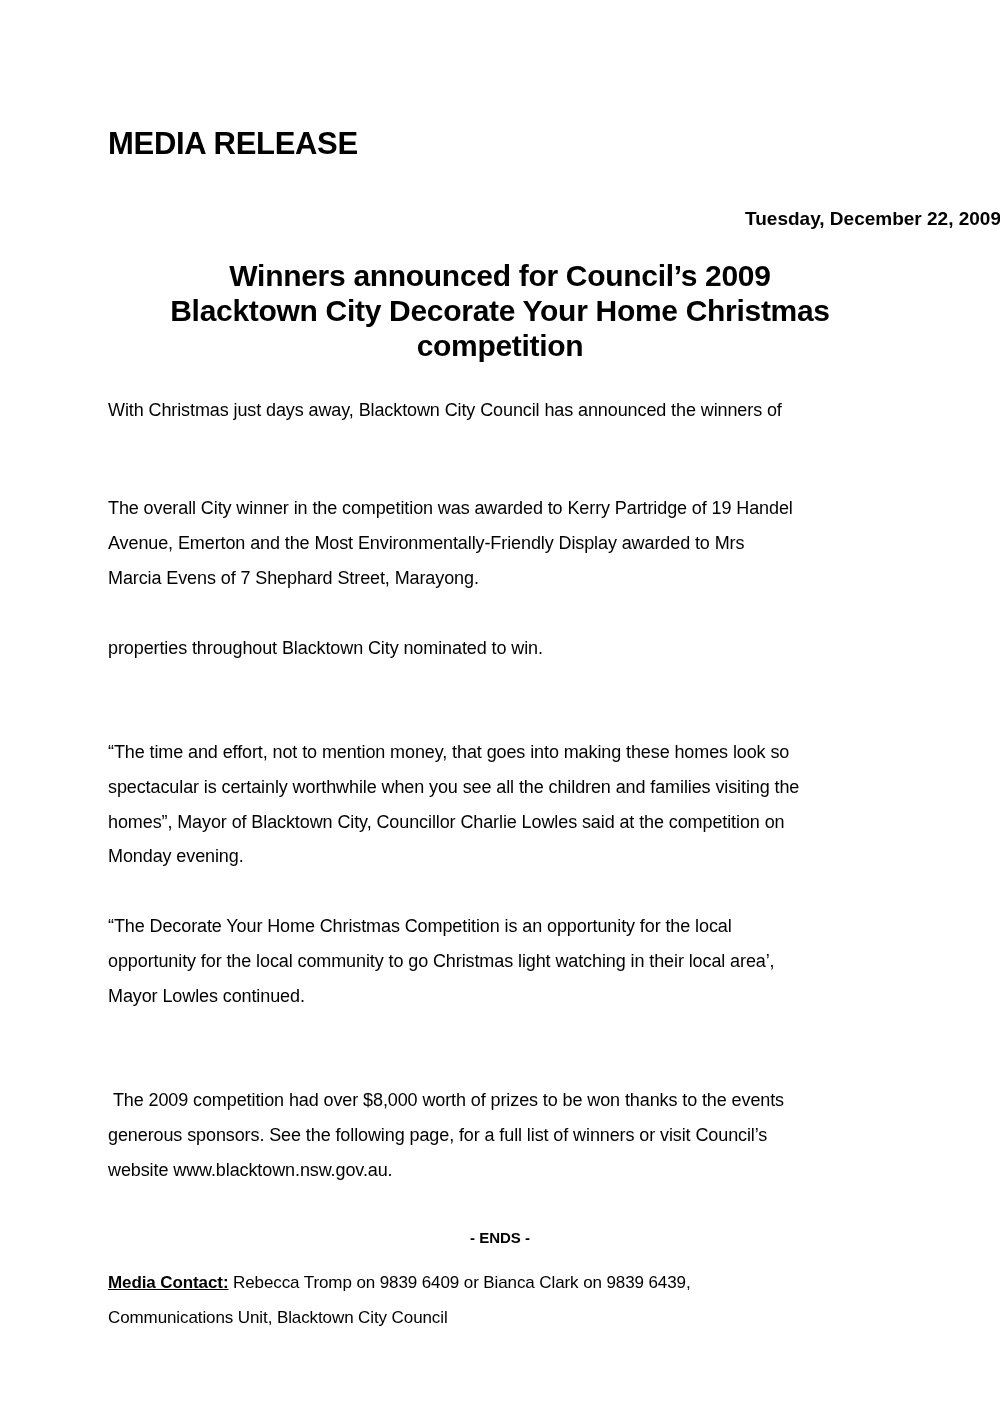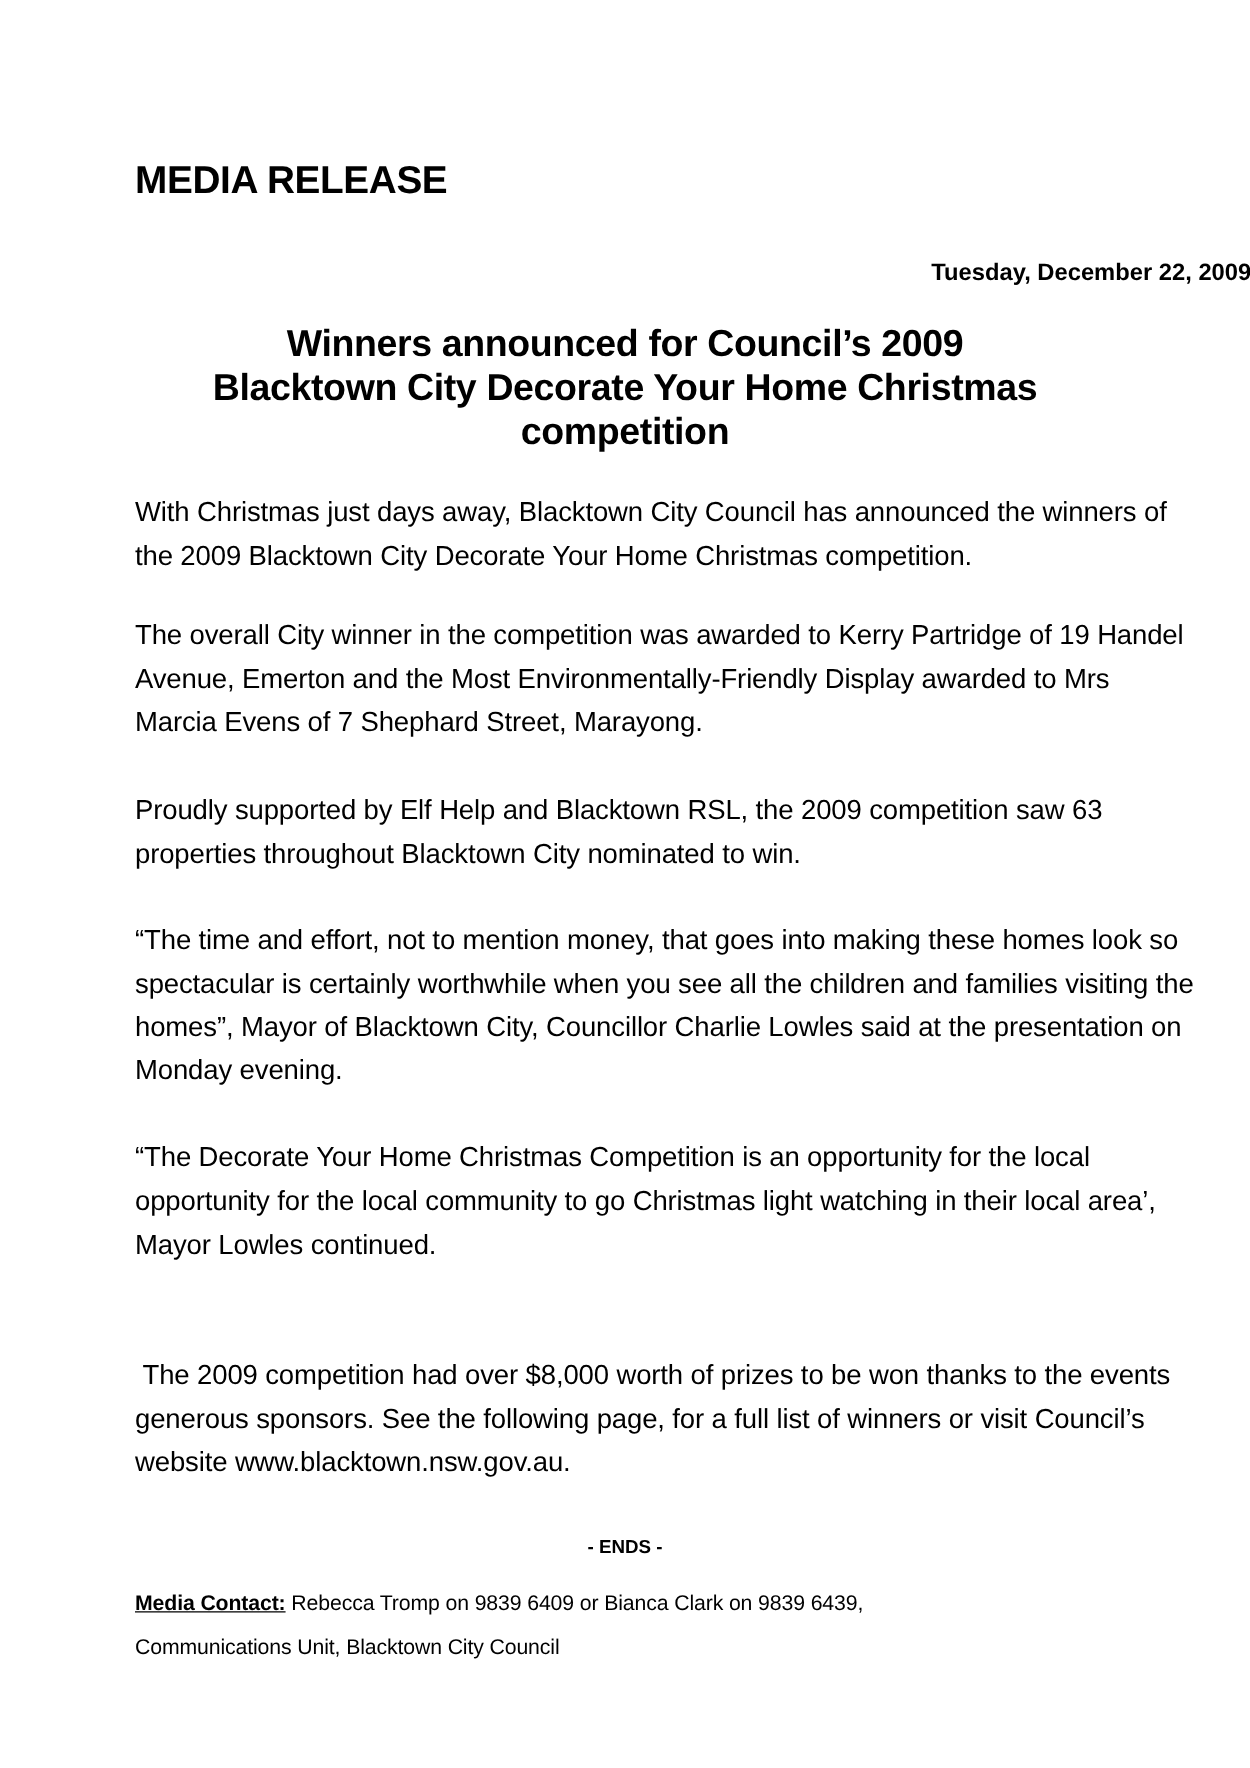--- a/index.html
+++ b/index.html
@@ -55,21 +55,21 @@
       font-weight: bold;
       line-height: 35px;
       letter-spacing: -0.3px;
     }
     .headline .line { display: block; }
     .para {
       position: absolute;
       left: 108px;
       width: 800px;
       margin: 0;
-      font-size: 22px;
+      font-size: 18px;
       line-height: 34.8px;
       letter-spacing: -0.1px;
     }
     .para .line { display: block; white-space: nowrap; }
     .ends {
       position: absolute;
       left: 0;
       width: 1000px;
       top: 1228px;
       text-align: center;
@@ -109,38 +109,36 @@
   </div>
 
   <h2 class="headline">
     <span class="line">Winners announced for Council’s 2009</span>
     <span class="line">Blacktown City Decorate Your Home Christmas</span>
     <span class="line">competition</span>
   </h2>
 
   <p class="para" style="top:393px;">
     <span class="line">With Christmas just days away, Blacktown City Council has announced the winners of</span>
-    <span class="line">the 2009 Blacktown City Decorate Your Home Christmas competition.</span>
   </p>
 
   <p class="para" style="top:491px;">
     <span class="line">The overall City winner in the competition was awarded to Kerry Partridge of 19 Handel</span>
     <span class="line">Avenue, Emerton and the Most Environmentally-Friendly Display awarded to Mrs</span>
     <span class="line">Marcia Evens of 7 Shephard Street, Marayong.</span>
   </p>
 
   <p class="para" style="top:631px;">
-    <span class="line">Proudly supported by Elf Help and Blacktown RSL, the 2009 competition saw 63</span>
     <span class="line">properties throughout Blacktown City nominated to win.</span>
   </p>
 
   <p class="para" style="top:735px;">
     <span class="line">“The time and effort, not to mention money, that goes into making these homes look so</span>
     <span class="line">spectacular is certainly worthwhile when you see all the children and families visiting the</span>
-    <span class="line">homes”, Mayor of Blacktown City, Councillor Charlie Lowles said at the presentation on</span>
+    <span class="line">homes”, Mayor of Blacktown City, Councillor Charlie Lowles said at the competition on</span>
     <span class="line">Monday evening.</span>
   </p>
 
   <p class="para" style="top:909px;">
     <span class="line">“The Decorate Your Home Christmas Competition is an opportunity for the local</span>
     <span class="line">opportunity for the local community to go Christmas light watching in their local area’,</span>
     <span class="line">Mayor Lowles continued.</span>
   </p>
 
   <p class="para" style="top:1083px;">

